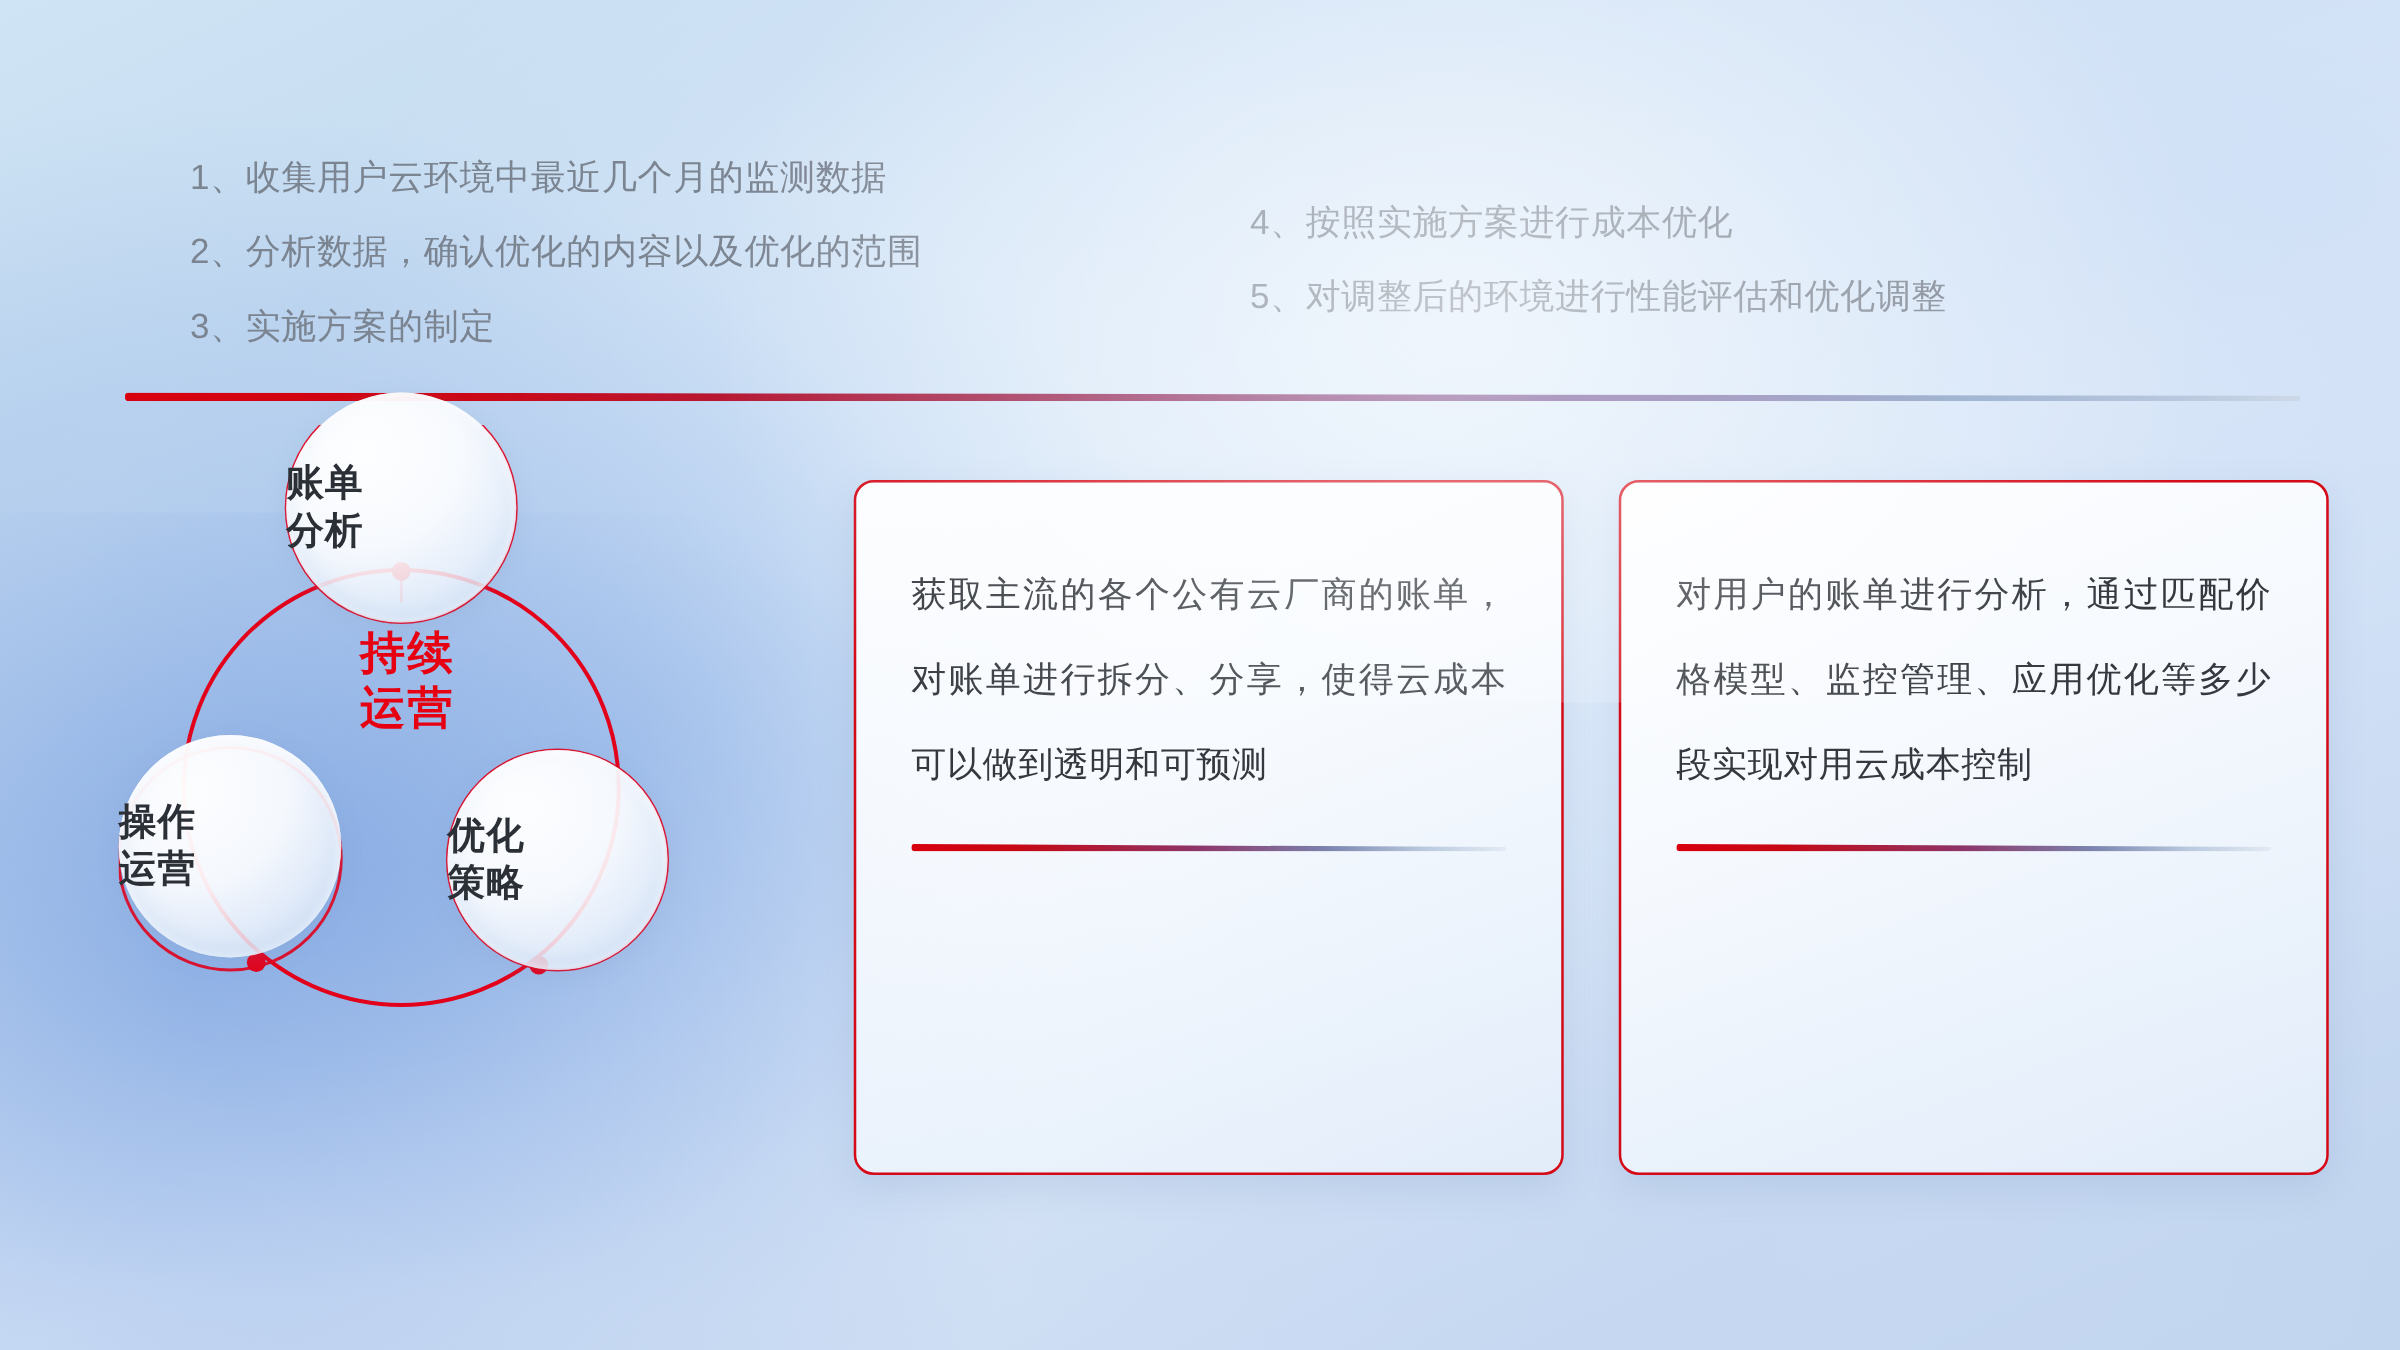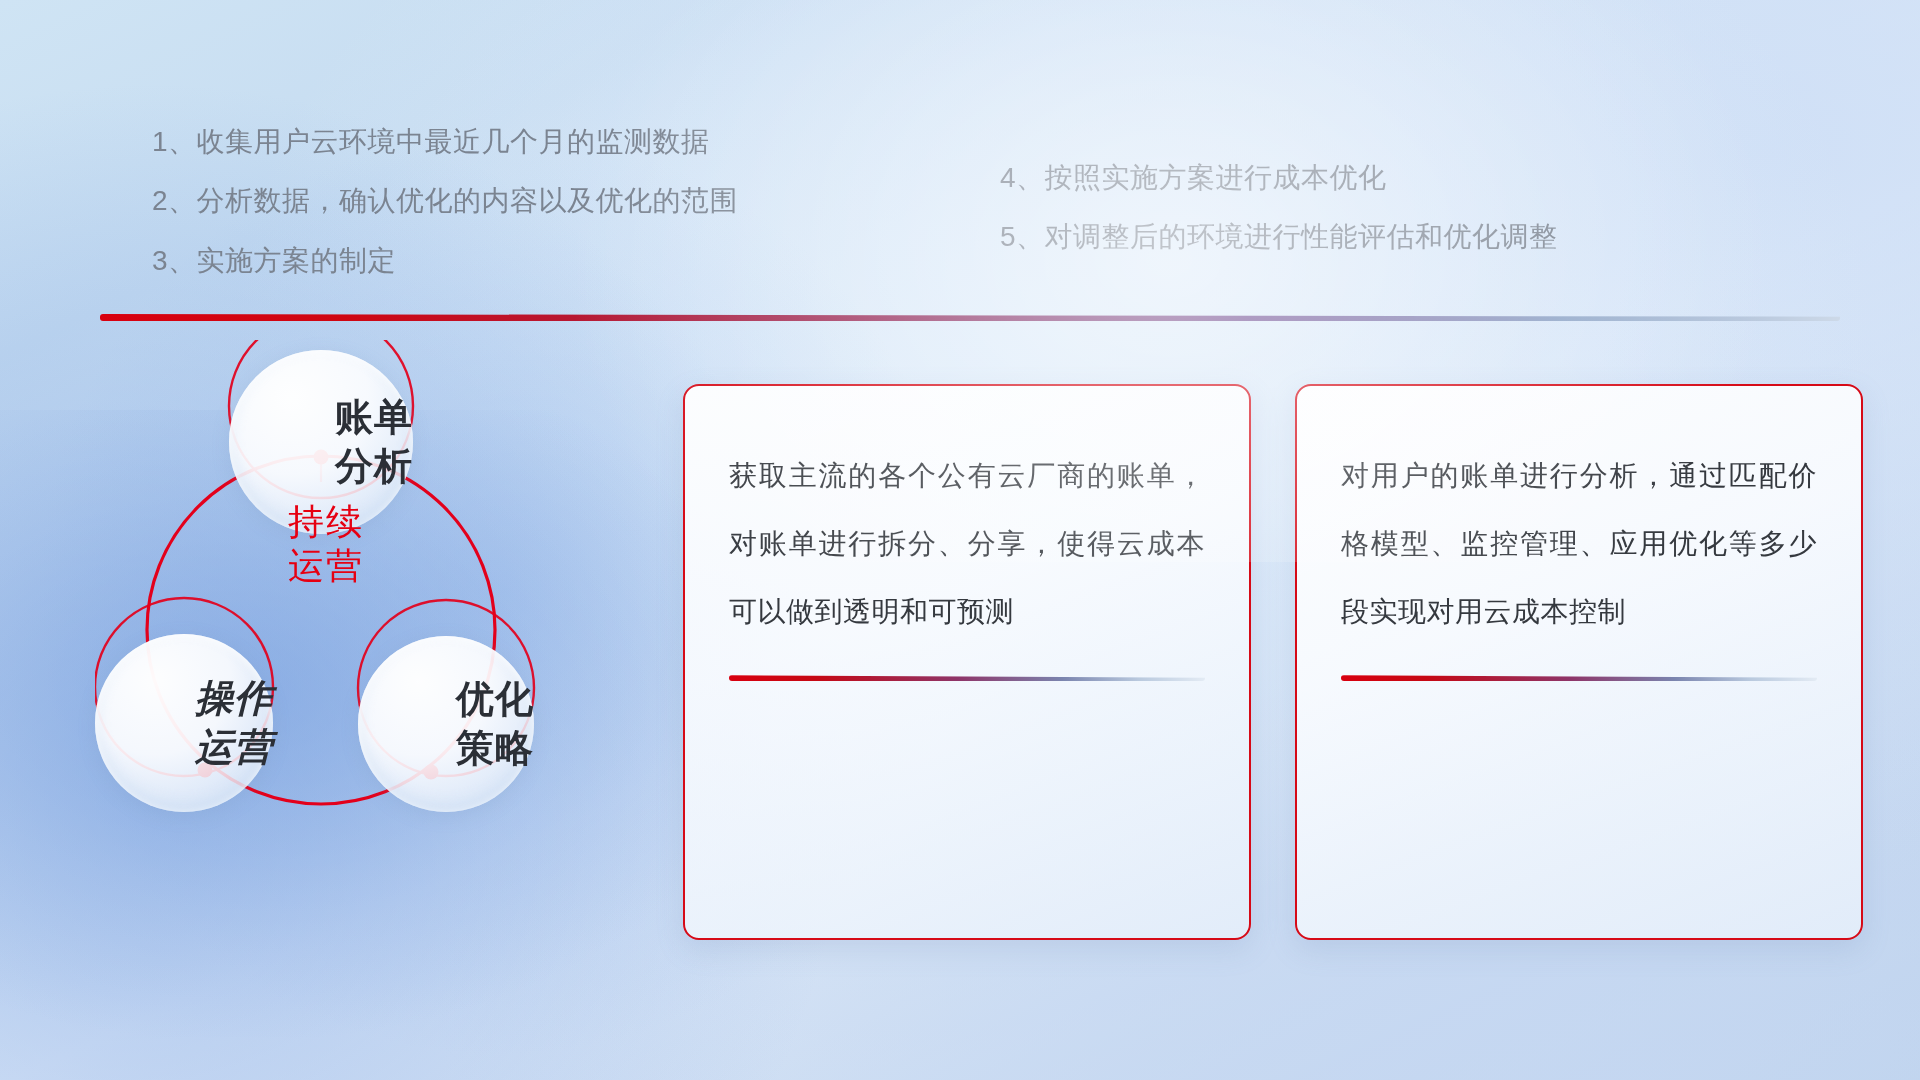--- a/index.html
+++ b/index.html
@@ -81,42 +81,41 @@
   .bubble {
     position: absolute;
     border-radius: 50%;
     background:
       radial-gradient(circle at 34% 26%, rgba(255,255,255,0.98) 0%, rgba(252,253,255,0.93) 42%, rgba(236,243,252,0.80) 75%, rgba(226,237,250,0.66) 100%);
     box-shadow: inset 0 2px 10px rgba(255,255,255,0.95),
                 inset 0 -6px 16px rgba(190,212,240,0.45),
                 0 4px 18px rgba(120,150,190,0.18);
     display: flex;
     flex-direction: column;
-    align-items: flex-end;
+    align-items: flex-start;
     justify-content: center;
     color: #2b2f36;
-    font-size: 38px;
+    font-size: 30px;
     font-weight: 700;
     line-height: 1.28;
     letter-spacing: 1px;
-    margin-top: 36px;
   }
   .bubble-top    { left: 134px; top: -26px;  width: 184px; height: 184px; }
-  .bubble-left   { left: 0px;   top: 258px;  width: 178px; height: 178px; font-style: italic; }
+  .bubble-left   { left: 0px;   top: 248px;  width: 178px; height: 178px; }
   .bubble-right  { left: 263px; top: 260px;  width: 176px; height: 176px; }
 
   .venn-center {
     position: absolute;
     left: 156px;
     top: 160px;
     width: 150px;
     text-align: center;
     color: #e60012;
     font-size: 36px;
-    font-weight: 400;
+    font-weight: 700;
     line-height: 1.22;
     letter-spacing: 2px;
   }
 
   
   .card {
     position: absolute;
     top: 384px;
     width: 568px;
     height: 556px;

